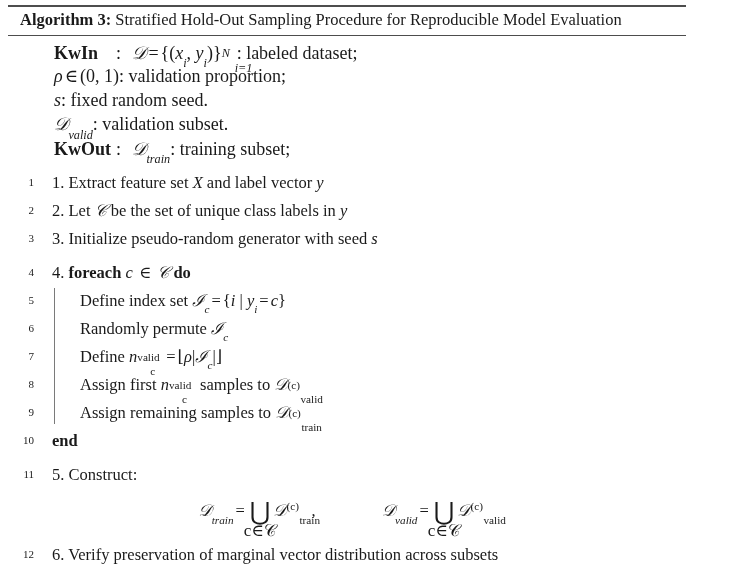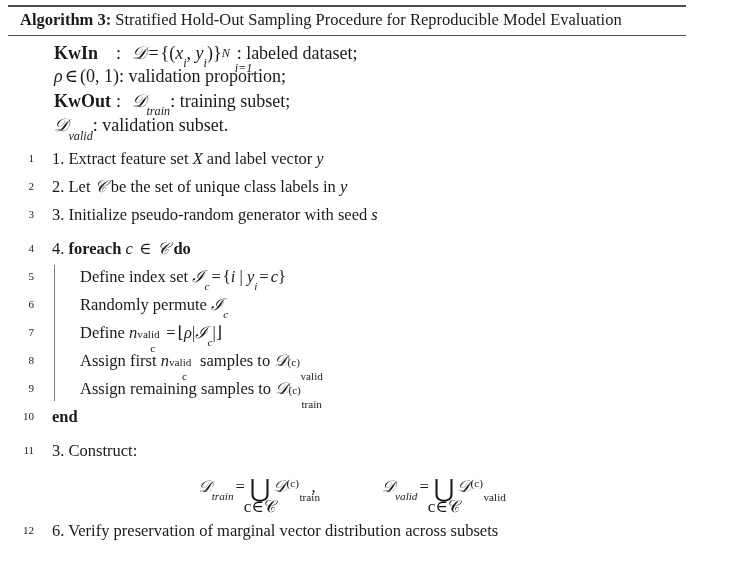--- a/index.html
+++ b/index.html
@@ -198,27 +198,30 @@
   <div class="io-block">
 
     <div class="io-line">
       <span class="io-key">KwIn</span><span class="io-sep">:</span><span class="cal">𝒟</span><span class="op">=</span><span class="up">{</span><span class="up">(</span><span class="m">x</span><sub>i</sub><span class="up">,</span>&nbsp;<span class="m">y</span><sub>i</sub><span class="up">)</span><span class="up">}</span><span class="subsup"><span class="s-up roman" style="font-style:italic;">N</span><span class="s-dn roman" style="font-style:italic;">i=1</span></span><span class="subsup-pad" style="width:15px;"></span><span>: labeled dataset;</span>
     </div>
 
     <div class="io-line">
       <span class="io-key" style="min-width:0;width:0;display:inline-block;"></span><span class="m">ρ</span><span class="op">∈</span><span class="up">(0, 1)</span><span>: validation proportion;</span>
     </div>
 
+    <div class="io-line">
+      <span class="m">s</span><span>: fixed random seed.</span>
+    </div>
+
+    <div class="io-line">
+      <span class="cal">𝒟</span><sub>valid</sub><span>: validation subset.</span>
+    </div>
 
     <div class="io-line">
       <span class="io-key">KwOut</span><span class="io-sep">:</span><span class="cal">𝒟</span><sub>train</sub><span>: training subset;</span>
-    </div>
-
-    <div class="io-line">
-      <span class="cal">𝒟</span><sub>valid</sub><span>: validation subset.</span>
     </div>
 
   </div>
 
   <div class="body-block">
 
     <div class="line">
       <span class="lineno">1</span>
       <span>1.</span>
       <span>Extract feature set</span>
@@ -285,21 +288,21 @@
       <span class="cal">𝒟</span><span class="subsup"><span class="s-up roman">(c)</span><span class="s-dn">train</span></span><span class="subsup-pad" style="width:27px;"></span>
     </div>
 
     <div class="line gap-after">
       <span class="lineno">10</span>
       <span class="kw">end</span>
     </div>
 
     <div class="line">
       <span class="lineno">11</span>
-      <span>3. Construct:</span>
+      <span>5. Construct:</span>
     </div>
 
     <div class="display-eq">
       <span class="eq-group">
         <span class="cal">𝒟</span><sub>train</sub><span class="op">=</span><span class="bigop"><span class="glyph">⋃</span><span class="lim">c∈𝒞</span></span><span class="cal">𝒟</span><span class="subsup"><span class="s-up roman">(c)</span><span class="s-dn"><span>train</span></span></span><span class="subsup-pad" style="width:25px;"></span><span class="up">,</span>
       </span>
       <span class="eq-gap"></span>
       <span class="eq-group">
         <span class="cal">𝒟</span><sub>valid</sub><span class="op">=</span><span class="bigop"><span class="glyph">⋃</span><span class="lim">c∈𝒞</span></span><span class="cal">𝒟</span><span class="subsup"><span class="s-up roman">(c)</span><span class="s-dn"><span>valid</span></span></span><span class="subsup-pad" style="width:25px;"></span>
       </span>

